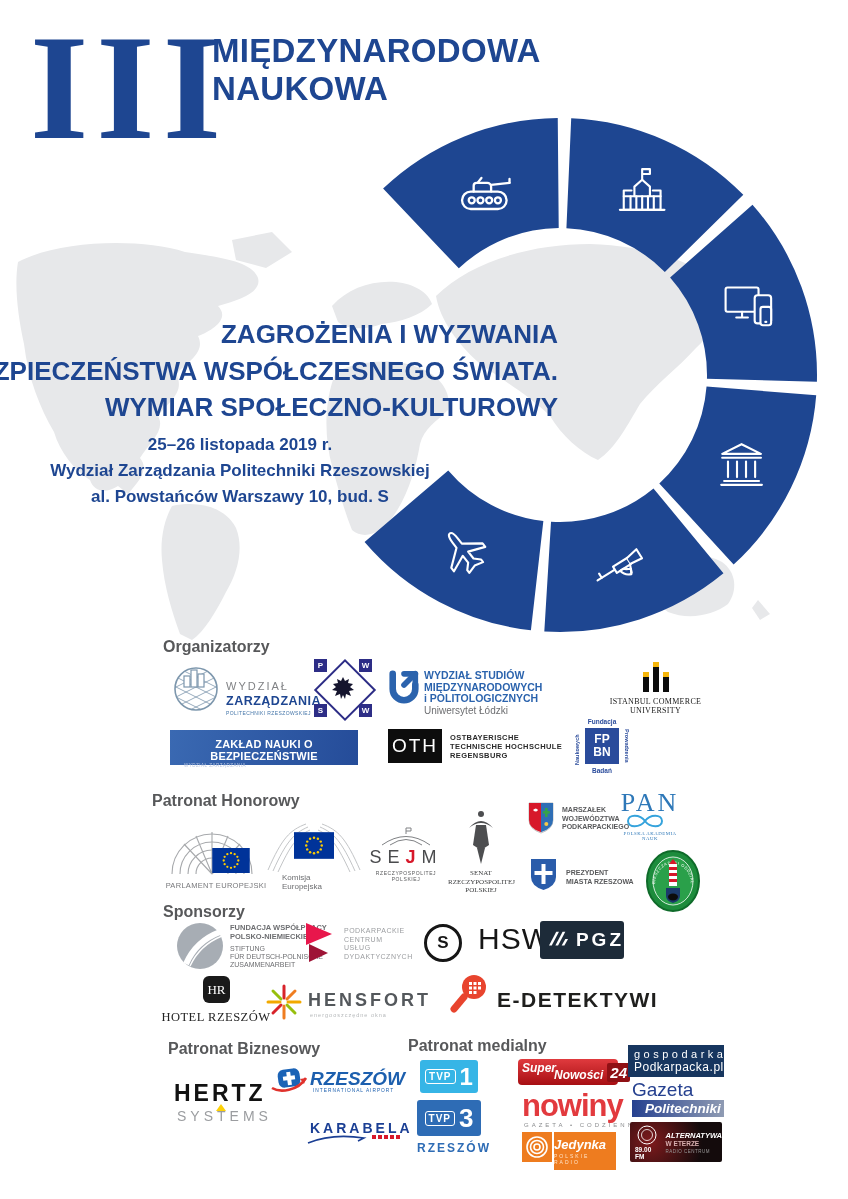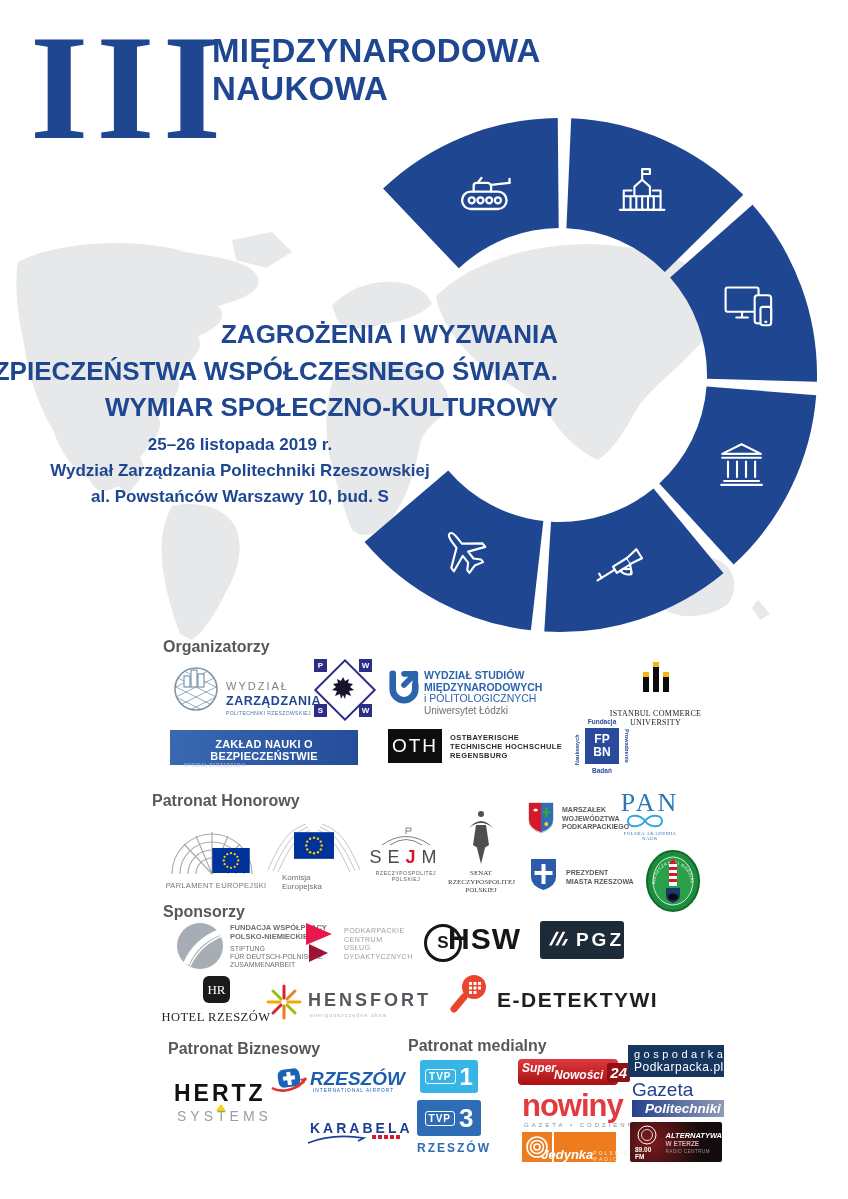--- a/index.html
+++ b/index.html
@@ -177,34 +177,34 @@
   <div class="abs" style="left:388px;top:668px;">
     <svg width="32" height="38" viewBox="0 0 34 40">
       <path d="M5 6 v16 a12 12 0 0 0 24 0 v-4" fill="none" stroke="#2b63ad" stroke-width="7" stroke-linecap="round"></path>
       <path d="M17 6 h12 v12" fill="none" stroke="#2b63ad" stroke-width="6" stroke-linecap="round" stroke-linejoin="round"></path>
       <path d="M29 6 L17 18" stroke="#2b63ad" stroke-width="6" stroke-linecap="round"></path>
     </svg>
   </div>
   <div class="abs" style="left:424px;top:670px;">
     <div style="color:#2b63ad;font-weight:700;font-size:10.5px;line-height:11.5px;">WYDZIAŁ STUDIÓW</div>
     <div style="color:#2b63ad;font-weight:700;font-size:10.5px;line-height:11.5px;">MIĘDZYNARODOWYCH</div>
-    <div style="color:#2b63ad;font-weight:400;font-size:10.5px;line-height:11.5px;">i POLITOLOGICZNYCH</div>
+    <div style="color:#2b63ad;font-weight:700;font-size:10.5px;line-height:11.5px;">i POLITOLOGICZNYCH</div>
     <div style="color:#6d6e71;font-size:10px;margin-top:0;">Uniwersytet Łódzki</div>
   </div>
 
   <div class="abs ctr" style="left:608px;top:660px;width:95px;">
     <svg style="margin:0 auto;" width="30" height="34" viewBox="0 0 30 34">
       <rect x="2" y="12" width="6" height="20" fill="#0c0c0c"></rect>
         <rect x="2" y="12" width="6" height="5" fill="#f5b50a"></rect>
       <rect x="12" y="2" width="6" height="30" fill="#0c0c0c"></rect>
         <rect x="12" y="2" width="6" height="5" fill="#f5b50a"></rect>
       <rect x="22" y="12" width="6" height="20" fill="#0c0c0c"></rect>
         <rect x="22" y="12" width="6" height="5" fill="#f5b50a"></rect>
     </svg>
-    <div style="font-family:'Liberation Serif',serif;color:#1a1a1a;font-size:8px;margin-top:15px;letter-spacing:0.3px;">ISTANBUL COMMERCE</div>
+    <div style="font-family:'Liberation Serif',serif;color:#1a1a1a;font-size:8px;margin-top:3px;letter-spacing:0.3px;">ISTANBUL COMMERCE</div>
     <div style="font-family:'Liberation Serif',serif;color:#1a1a1a;font-size:8px;letter-spacing:0.3px;">UNIVERSITY</div>
   </div>
 
   <div class="abs" style="left:170px;top:730px;width:188px;height:35px;background:linear-gradient(100deg,#3a69b2,#254c99);">
     <div class="ctr" style="color:#fff;font-weight:700;font-size:11px;padding-top:8px;letter-spacing:0.2px;">ZAKŁAD NAUKI O BEZPIECZEŃSTWIE</div>
     <div style="color:#b9c6e0;font-size:4.5px;padding-left:14px;margin-top:1px;letter-spacing:0.5px;">WYDZIAŁ ZARZĄDZANIA</div>
   </div>
 
   <div class="abs" style="left:388px;top:729px;width:54px;height:34px;background:#0d0d0d;color:#fff;display:flex;align-items:center;justify-content:center;font-size:19px;letter-spacing:2px;font-weight:400;">
     <span>OTH</span>
@@ -371,21 +371,21 @@
   <div class="abs" style="left:344px;top:927px;color:#9b9da0;font-size:7px;line-height:8.5px;letter-spacing:0.5px;">
     <div>PODKARPACKIE</div>
     <div>CENTRUM</div>
     <div>USŁUG</div>
     <div>DYDAKTYCZNYCH</div>
   </div>
 
   <div class="abs" style="left:424px;top:924px;width:32px;height:32px;border:3px solid #161616;border-radius:50%;display:flex;align-items:center;justify-content:center;">
     <span style="font-size:17px;font-weight:700;color:#161616;">S</span>
   </div>
-  <div class="abs" style="left:448px;top:922px;font-size:30px;font-weight:700;color:#161616;letter-spacing:1px;">HSW</div>
+  <div class="abs" style="left:478px;top:922px;font-size:30px;font-weight:400;color:#161616;letter-spacing:1px;">HSW</div>
 
   <div class="abs" style="left:540px;top:921px;width:84px;height:38px;background:#1d2b39;border-radius:3px;display:flex;align-items:center;">
     <svg style="margin-left:9px;" width="22" height="18" viewBox="0 0 22 18">
       <polygon points="0,15 8,0 11,0 3,15" fill="#fff"></polygon>
       <polygon points="7,15 15,0 18,0 10,15" fill="#fff"></polygon>
       <polygon points="14,15 18,8 21,8 17,15" fill="#fff"></polygon>
     </svg>
     <span style="color:#fff;font-size:19px;font-weight:700;letter-spacing:3px;margin-left:7px;">PGZ</span>
   </div>
 
@@ -481,21 +481,21 @@
   <div class="abs" style="left:524px;top:1122px;font-size:6px;color:#8a8c8e;letter-spacing:3px;">GAZETA • CODZIENNA</div>
 
   <div class="abs" style="left:522px;top:1132px;display:flex;gap:2px;">
     <div style="width:30px;height:30px;background:#ee7c1f;display:flex;align-items:center;justify-content:center;">
       <svg width="24" height="24" viewBox="0 0 24 24">
         <circle cx="12" cy="12" r="10" fill="none" stroke="#fff" stroke-width="1.6"></circle>
         <circle cx="12" cy="12" r="6.5" fill="none" stroke="#fff" stroke-width="1.6"></circle>
         <circle cx="12" cy="12" r="3" fill="none" stroke="#fff" stroke-width="1.6"></circle>
       </svg>
     </div>
-    <div style="width:62px;height:30px;background:#ee7c1f;display:flex;flex-direction:row;align-items:flex-end;justify-content:center;">
+    <div style="width:62px;height:38px;background:#ee7c1f;display:flex;flex-direction:column;align-items:flex-start;justify-content:center;">
       <span style="color:#fff;font-size:13px;font-weight:700;font-style:italic;">Jedynka</span>
       <span style="color:#ffe3c7;font-size:5px;letter-spacing:2px;margin-top:1px;">POLSKIE RADIO</span>
     </div>
   </div>
 
   <div class="abs" style="left:628px;top:1045px;width:96px;height:32px;background:#17365f;padding:3px 6px;box-sizing:border-box;">
     <div style="color:#fff;font-size:11px;letter-spacing:3.5px;">gospodarka</div>
     <div style="color:#fff;font-size:12px;letter-spacing:0.5px;">Podkarpacka.pl</div>
   </div>
 

